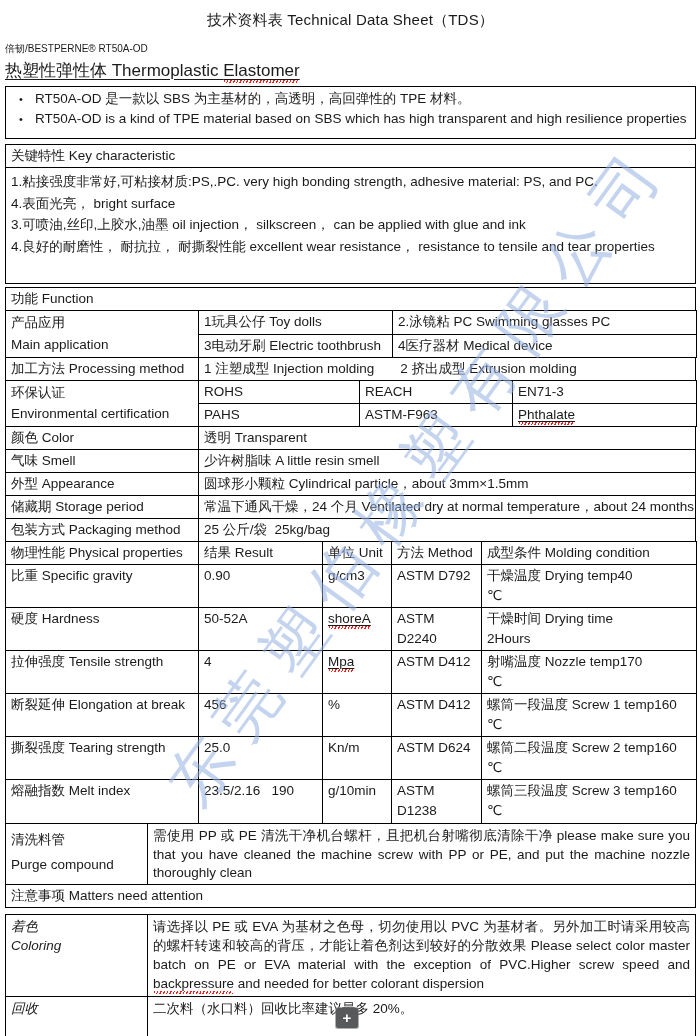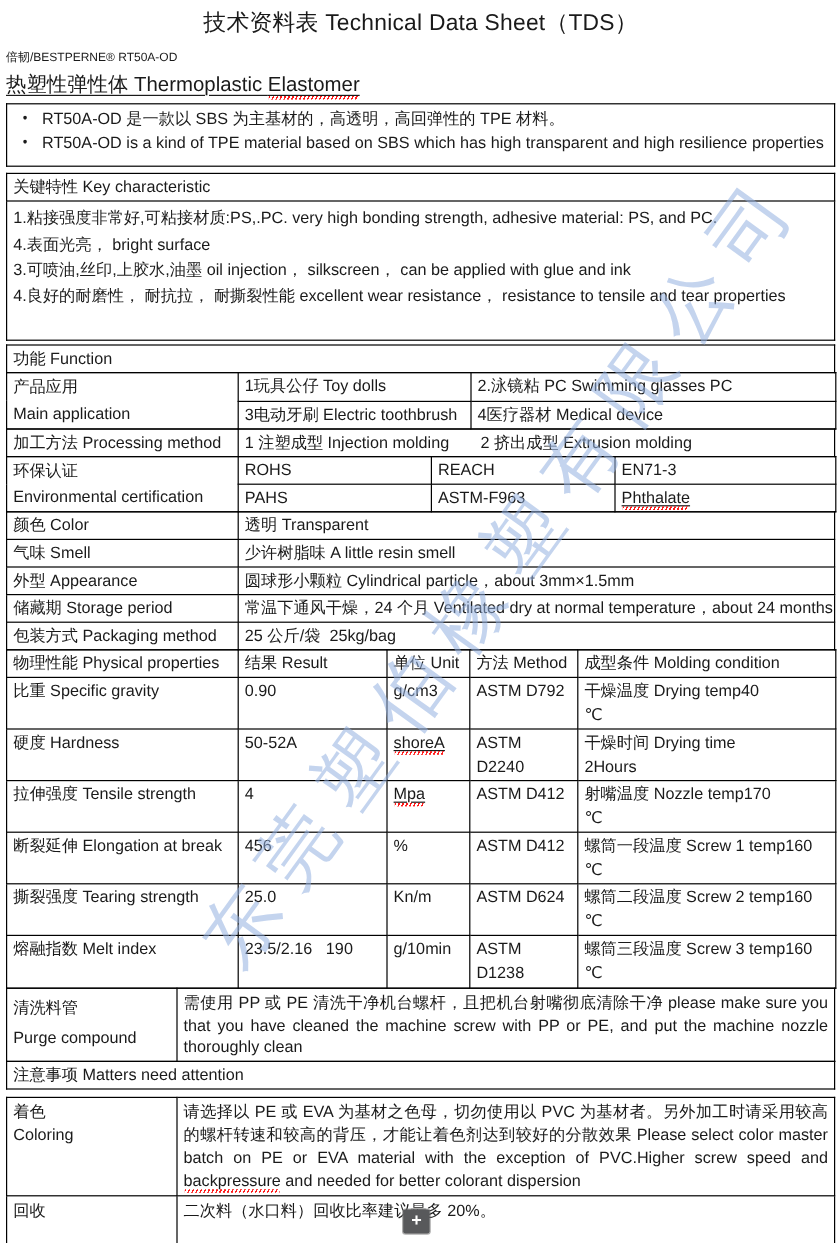--- a/index.html
+++ b/index.html
@@ -1,20 +1,20 @@
 <!DOCTYPE html>
 <html><head>
 <meta charset="utf-8">
 <style>
   * { box-sizing: border-box; margin: 0; padding: 0; }
   html,body { width:700px; height:1036px; background:#ffffff; overflow:hidden; }
   body { font-family:"Liberation Sans","DejaVu Sans",sans-serif; color:#1a1a1a; position:relative; }
   .doc { position:absolute; left:5px; top:6px; width:691px; z-index:2; }
 
-  .title { text-align:center; font-size:19px; line-height:24px; margin-top:2px; letter-spacing:.2px; }
+  .title { text-align:center; font-size:15px; line-height:24px; margin-top:2px; letter-spacing:.2px; }
   .brand { font-size:10px; line-height:20px; margin-top:7px; }
   .subtype { font-size:17px; line-height:20px; margin-top:2px; }
   .u { text-decoration:underline; text-underline-offset:3px; text-decoration-thickness:1px; }
 
   table { border-collapse:collapse; width:691px; table-layout:fixed; margin-top:-1px; }
   td { border:1px solid #000; padding:1px 5px; vertical-align:top; font-size:13.5px; line-height:20px; overflow:hidden; }
   .nw { white-space:nowrap; }
   .pre { white-space:pre-wrap; }
   .just { text-align:justify; }
 
@@ -26,21 +26,21 @@
   .bullet .b { display:inline-block; width:16px; font-size:11px; vertical-align:top; }
   .keychar-cell { height:116px; padding-top:3px; line-height:21.5px; }
 
   .h20 td { height:20px; } .h21 td { height:21px; } .h22 td { height:22px; }
   .h41 td { height:41px; } .h42 td { height:42px; } .h44 td { height:44px; }
   .h56 td { height:56px; } .h82 td { height:82px; }
 
   .lbl2-22 { line-height:22px; }
   .lbl2-21 { line-height:21px; }
   .lbl2-25 { line-height:25px; padding-top:3px; }
-  .lbl2-19 { line-height:19.5px; padding-top:2px; }
+  .lbl2-19 { line-height:19.5px; padding-top:2px;font-style:italic; }
 
   .proc-item2 { margin-left:26px; }
 
   .cond-l1 { display:flex; }
   .purge-text { line-height:18.5px; padding-top:3px; }
   .color-text { line-height:19.3px; padding-top:2px; }
   .recy-text  { line-height:19.5px; padding-top:2px; }
 
   
   .wavy { position:relative; }

